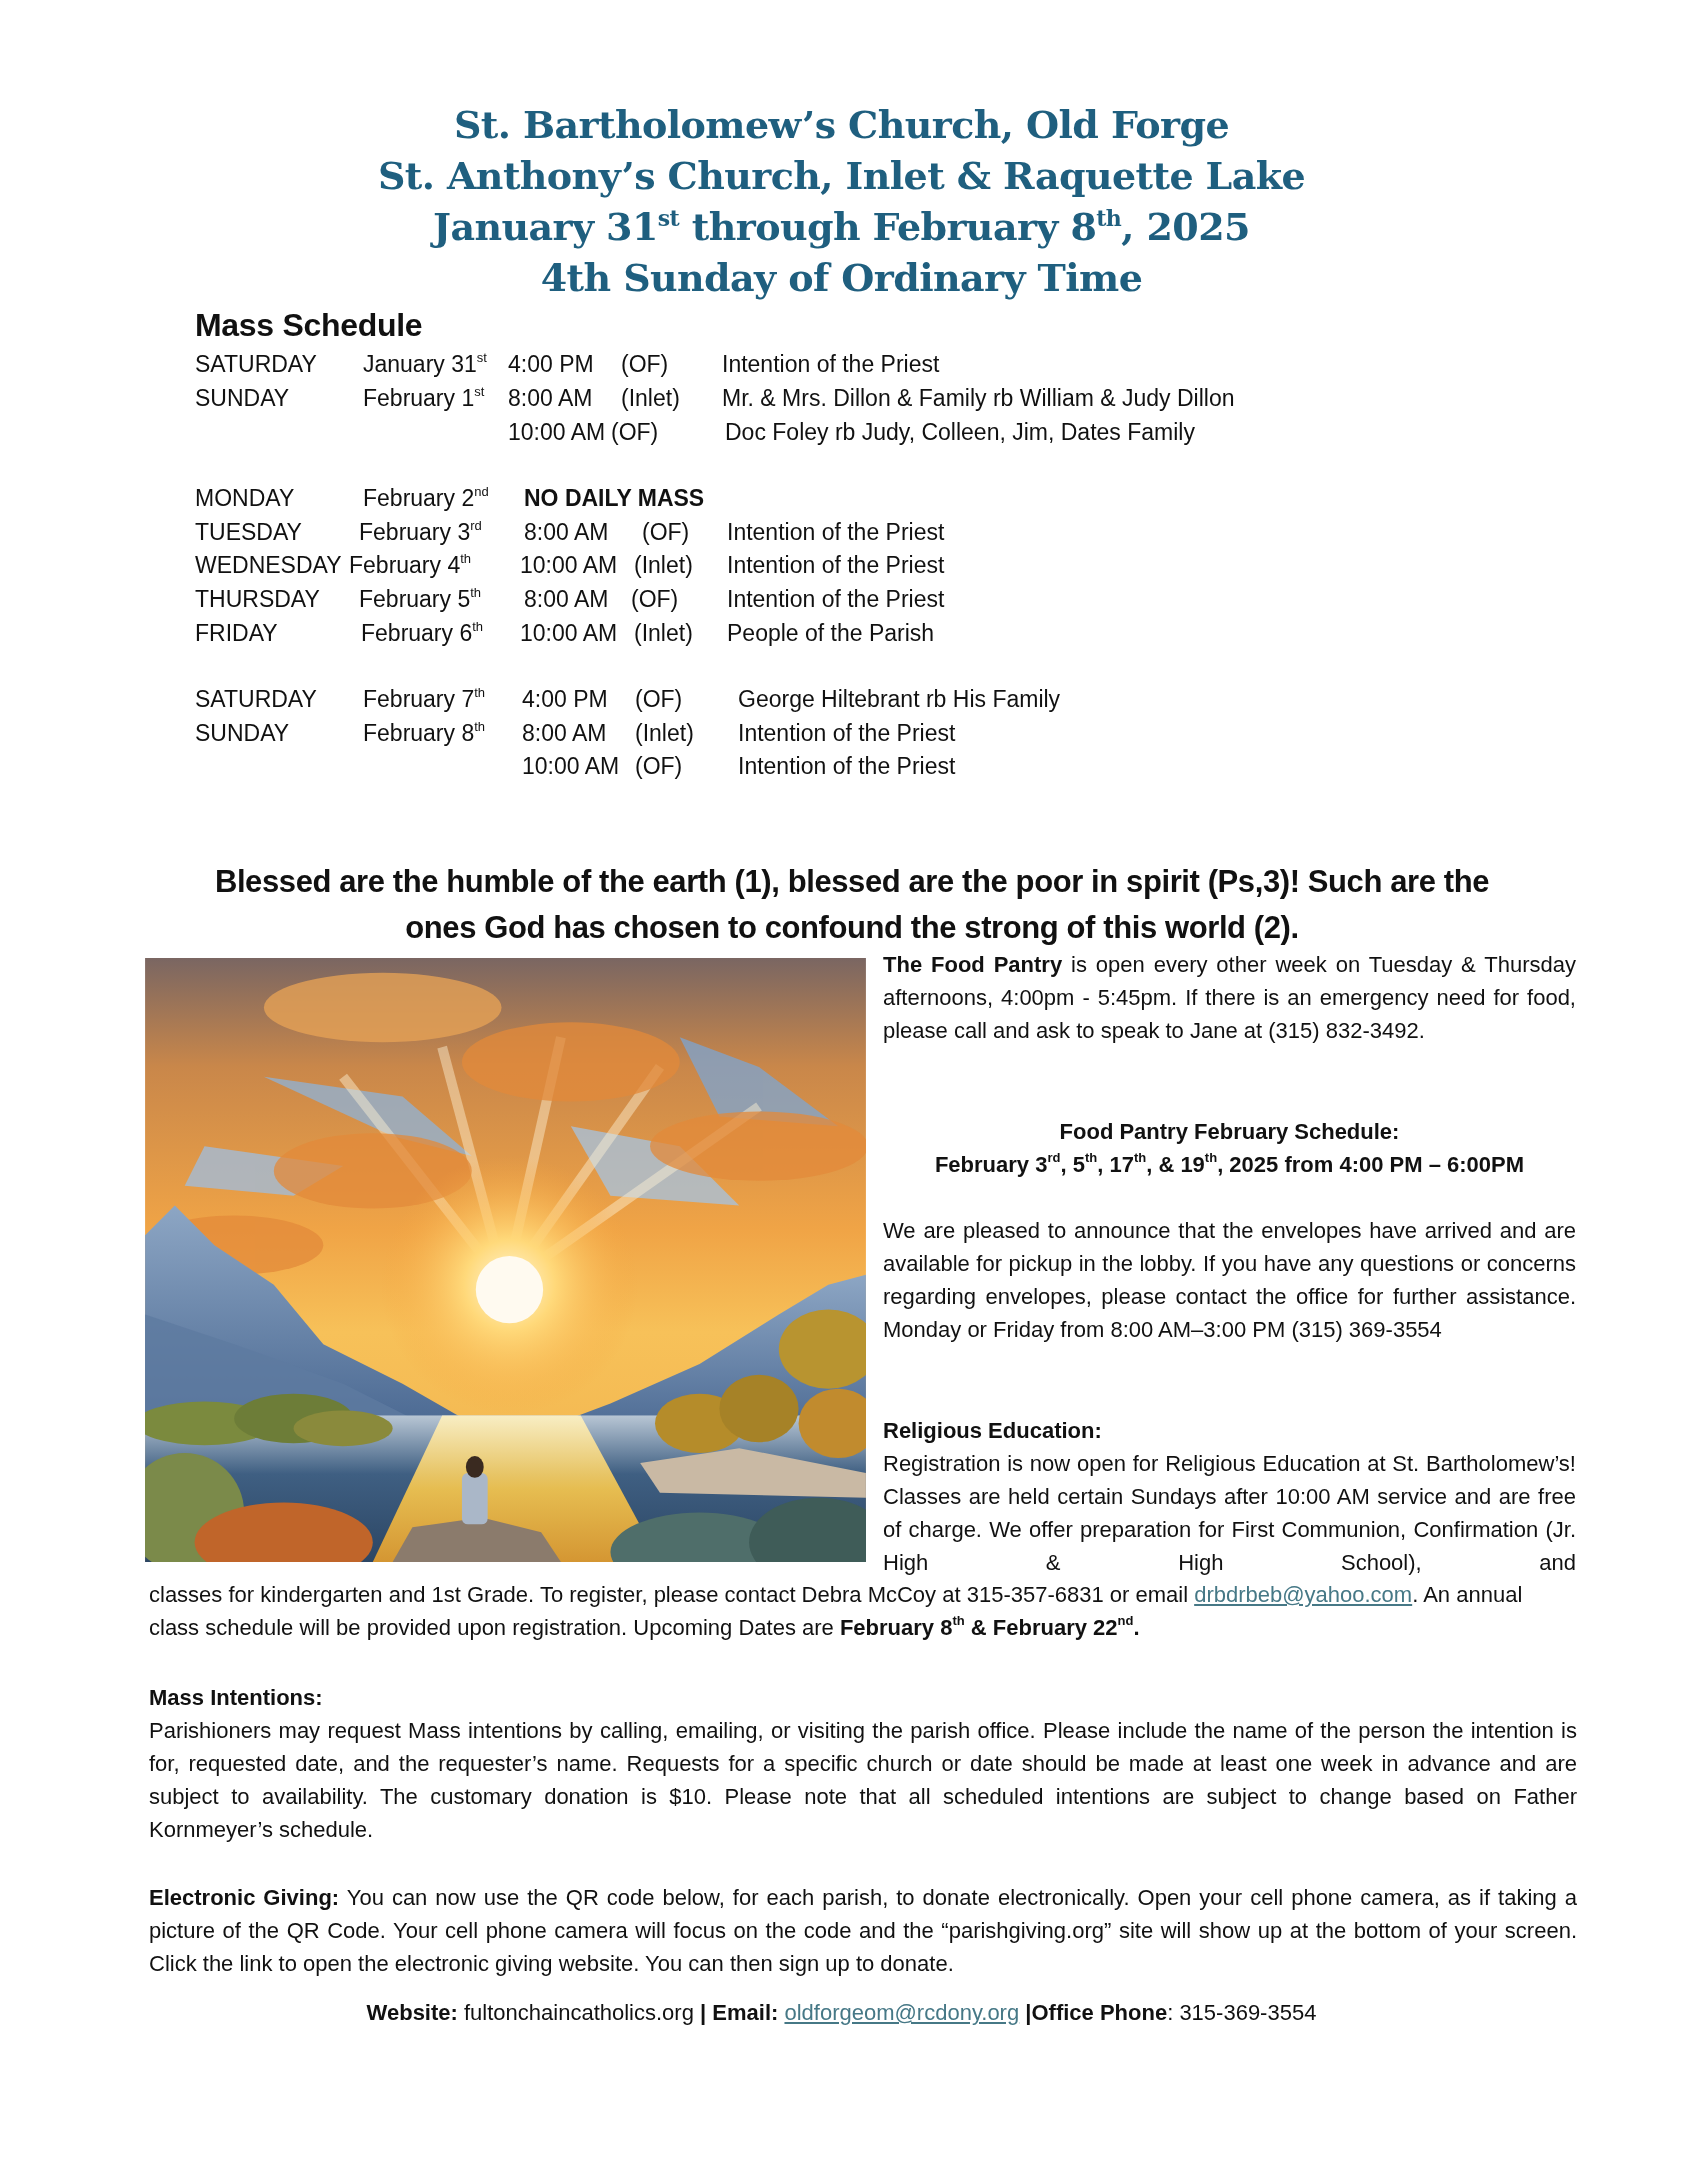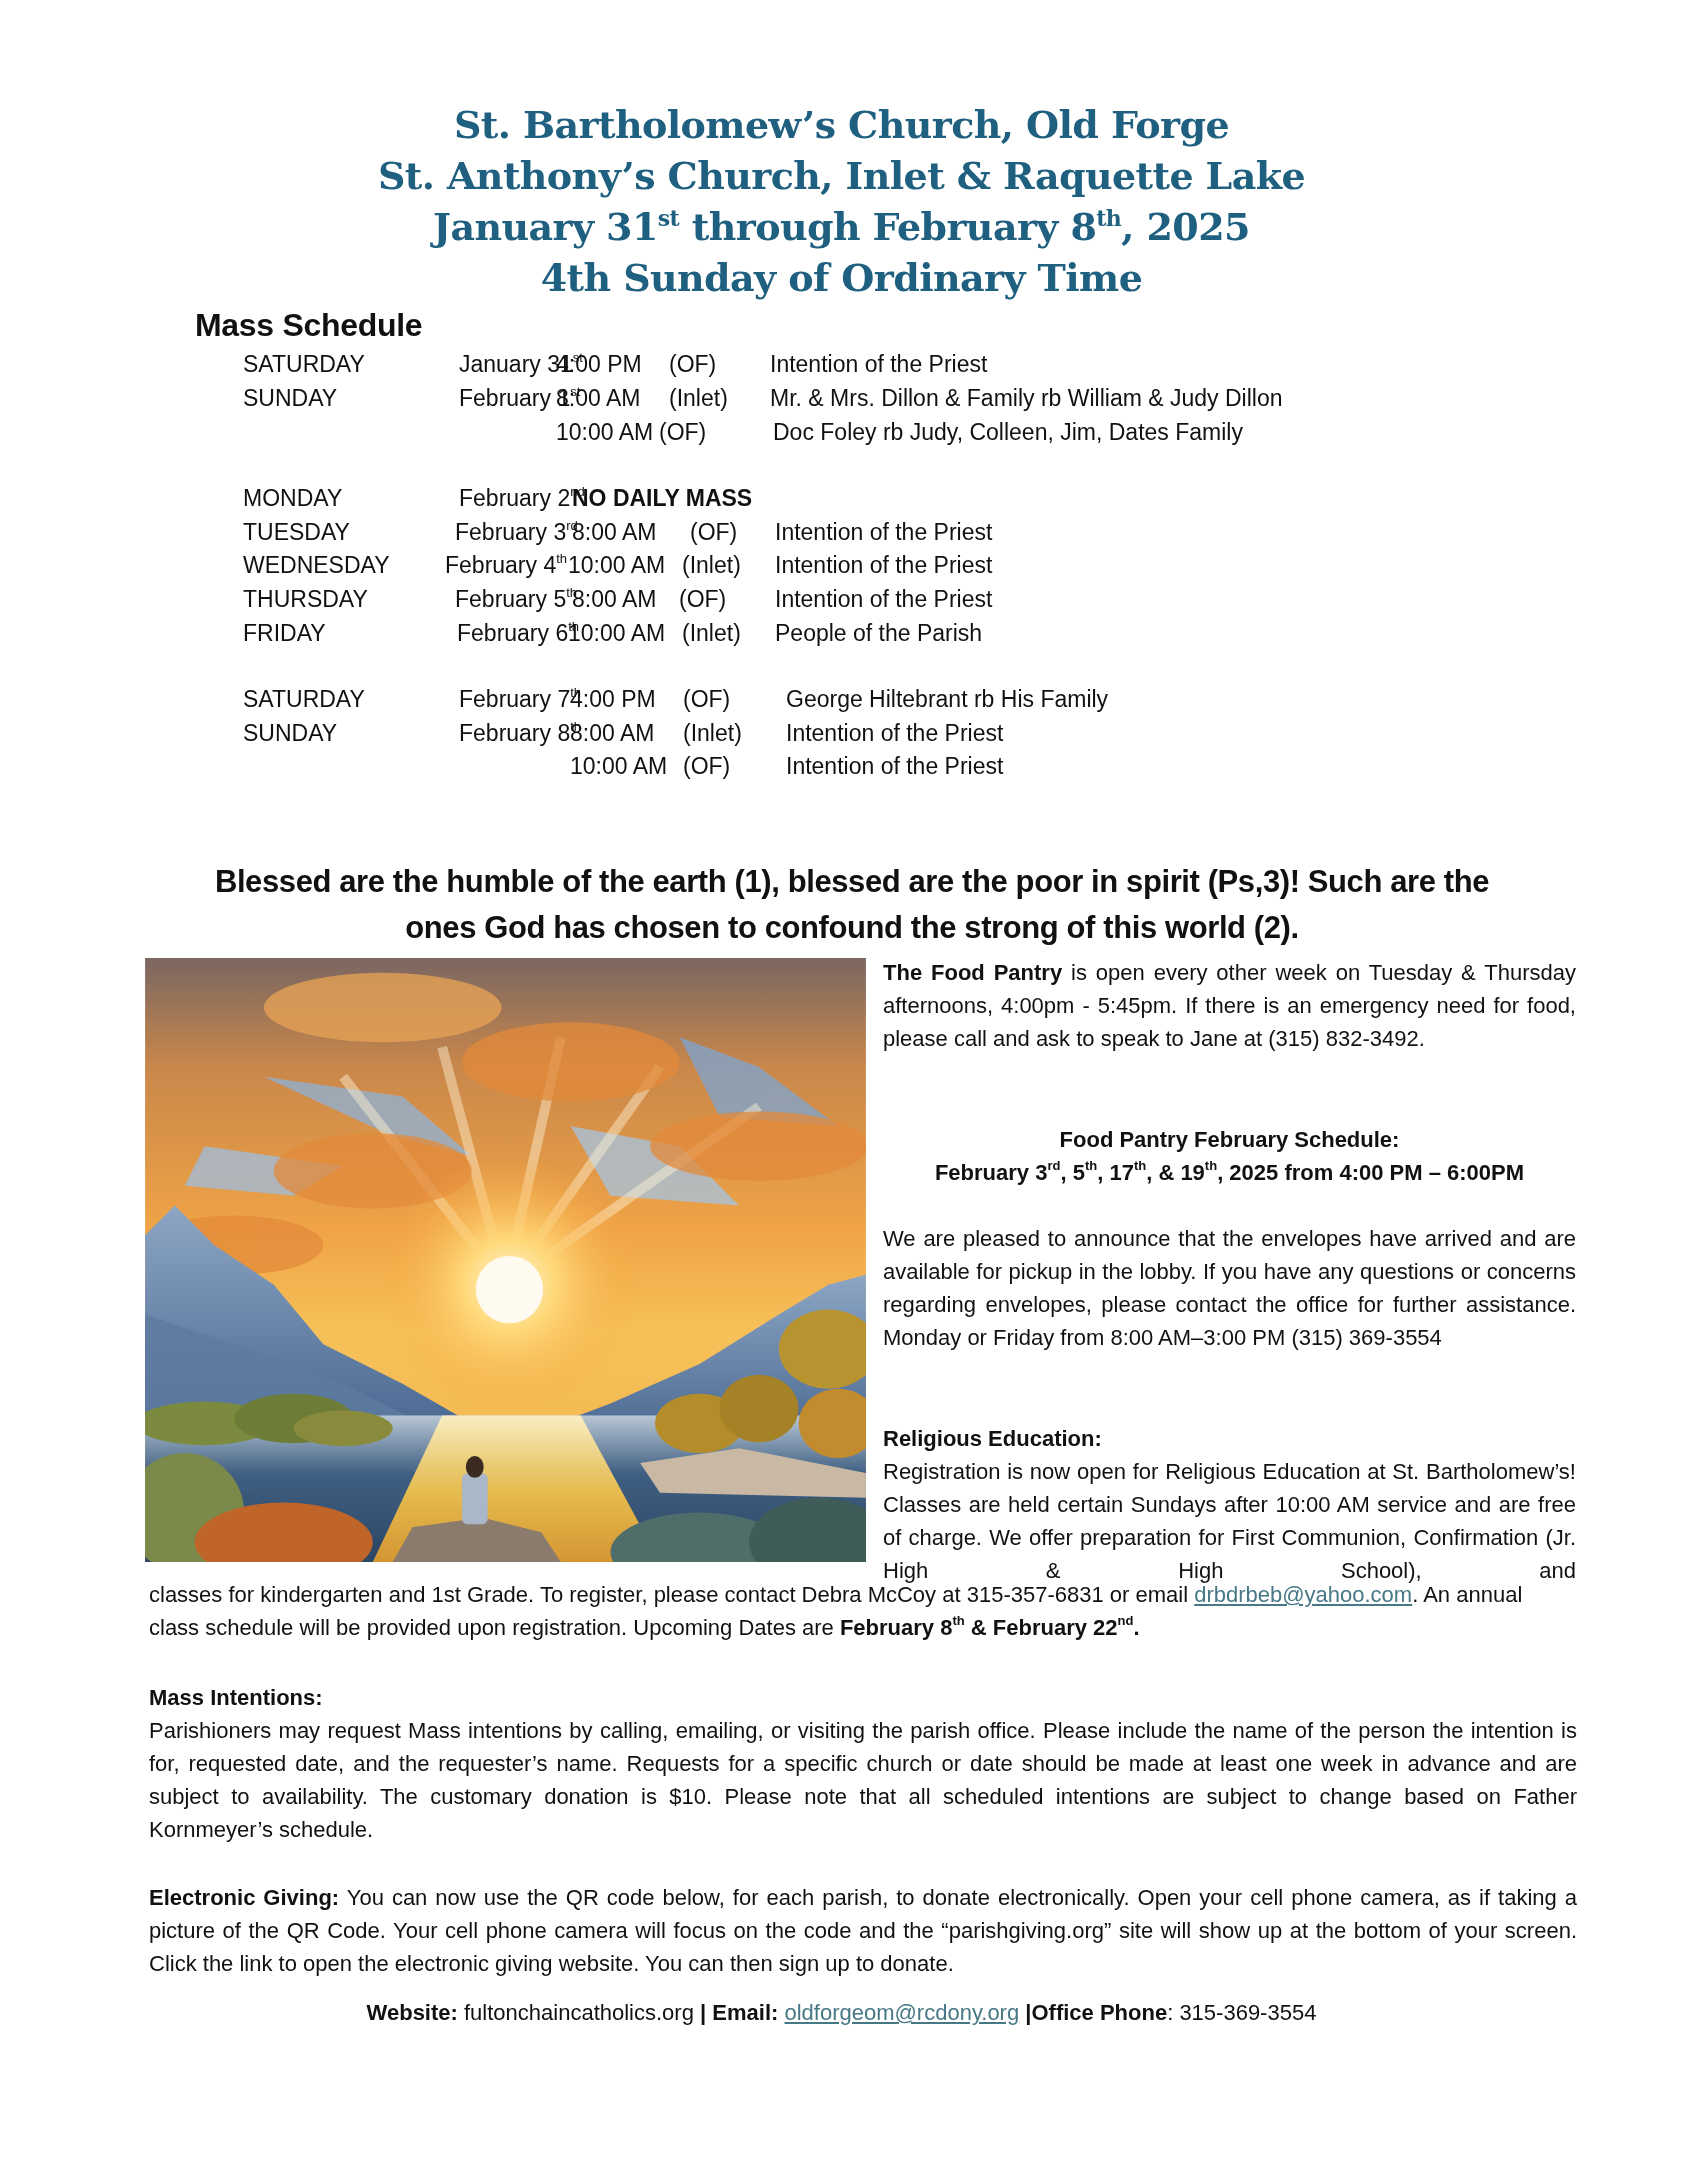--- a/index.html
+++ b/index.html
@@ -6,30 +6,30 @@
   body { width: 1683px; height: 2178px; position: relative; overflow: hidden;
          font-family: "Liberation Sans", sans-serif; color: #111; }
   .abs { position: absolute; }
   .header { position: absolute; left: 0; top: 99px; width: 1683px; text-align: center;
             font-family: "DejaVu Serif", "Liberation Serif", serif; color: #1f5f7f; font-weight: bold; }
   .header .line { font-size: 38px; line-height: 51px; letter-spacing: -0.6px; }
   .header sup { font-size: 22px; vertical-align: 14px; line-height: 0; }
   .mass-title { left: 195px; top: 307px; font-size: 32px; font-weight: bold; letter-spacing: -0.3px; }
   .sched { font-size: 23px; line-height: 33px; color: #111; }
   .sched .row { position: absolute; height: 34px; white-space: nowrap; }
-  .sched span { position: absolute; top: 0; margin-left: 48px; }
+  .sched span { position: absolute; top: 0; }
   .sched sup { font-size: 13px; vertical-align: 10px; line-height: 0; }
   .sched .bold { font-weight: bold; }
   .quote { left: 139px; top: 817px; width: 1426px; text-align: center; font-size: 31px;
            font-weight: bold; line-height: 46px; letter-spacing: -0.4px; margin-top: 42px; }
   .painting { left: 145px; top: 958px; width: 721px; height: 604px; overflow: hidden; }
   .para { font-size: 22px; line-height: 33px; text-align: justify; }
   .para b { font-weight: bold; }
   .para sup, .bold-line sup { font-size: 13px; vertical-align: 10px; line-height: 0; }
-  .right-col { left: 883px; width: 693px; margin-top: 8px; }
+  .right-col { left: 883px; width: 693px; }
   .full-col { left: 149px; width: 1428px; }
   a.link { color: #467886; text-decoration: underline; }
   .footer { left: 0; top: 2000px; width: 1683px; text-align: center; font-size: 22px; }
   .footer b { font-weight: bold; }
 </style>
 </head>
 <body>
 
 <div class="header">
   <div class="line">St. Bartholomew’s Church, Old Forge</div>

